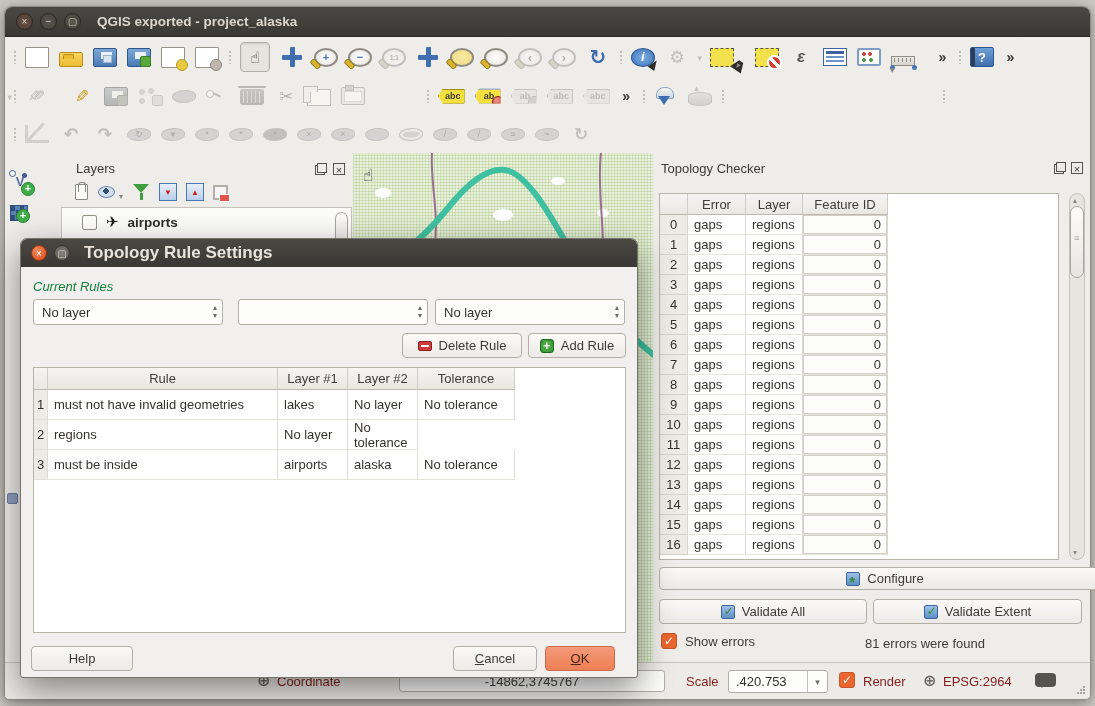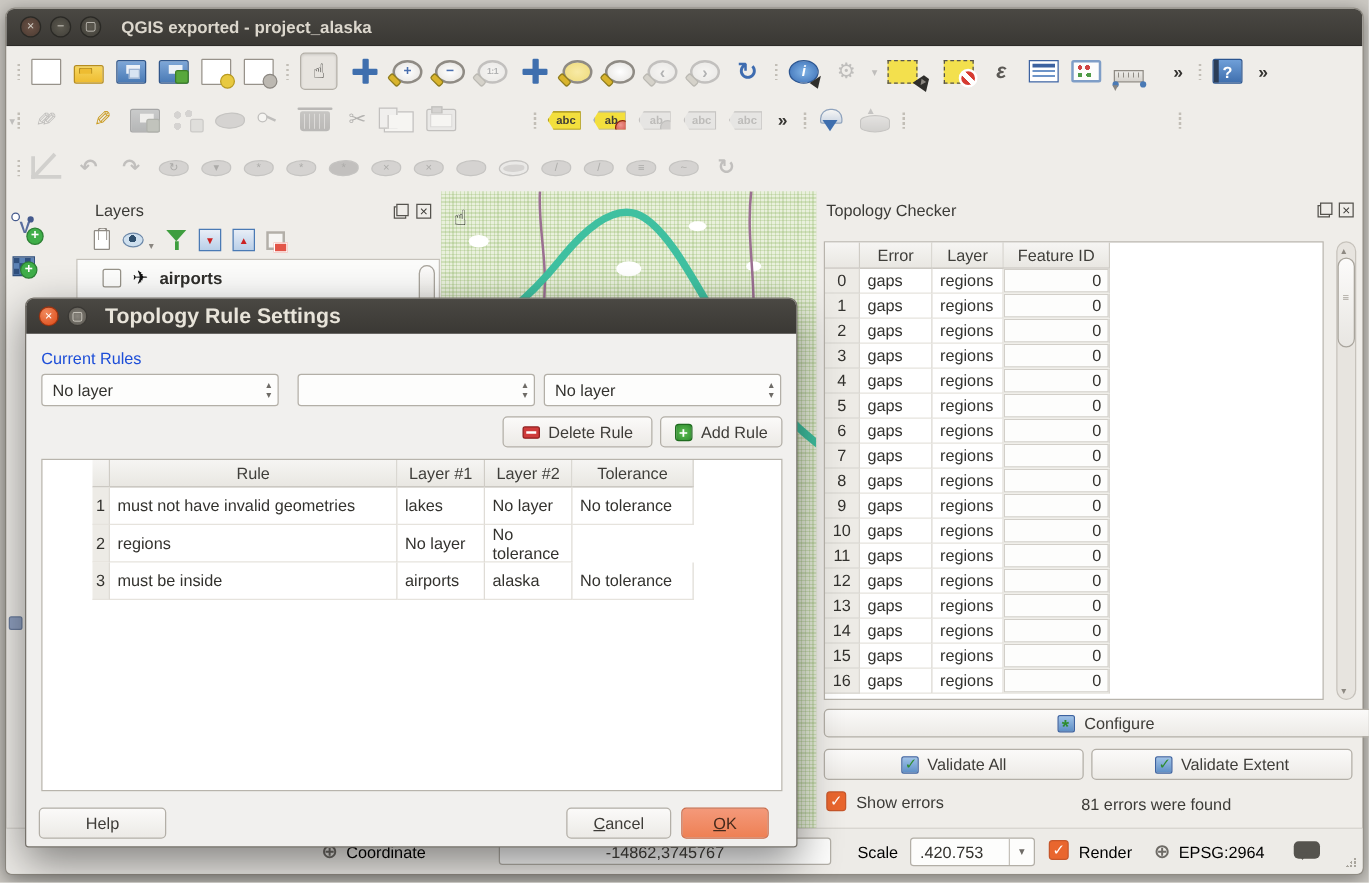--- a/index.html
+++ b/index.html
@@ -175,21 +175,21 @@
   #cfgbtn { position:absolute; left:6px; top:414px; width:452px; height:23px; }
   #vall  { position:absolute; left:6px;  top:446px; width:208px; height:25px; }
   #vext  { position:absolute; left:220px; top:446px; width:209px; height:25px; }
   .cb-or { width:16px; height:16px; background:#e9662e; border:1px solid #c7572b; border-radius:3px; color:#fff; font-size:12px; font-weight:bold;
            display:flex; align-items:center; justify-content:center; }
   #showerr { position:absolute; left:8px; top:480px; display:flex; align-items:center; gap:8px; }
   #errfound { position:absolute; left:212px; top:483px; color:#3c3b37; }
 
   
   #statusbar { position:absolute; left:0; right:0; bottom:0; height:37px; background:#edebe7; border-top:1px solid #c9c5bf; border-radius:0 0 5px 5px; z-index:10; }
-  #statusbar .lbl { position:absolute; top:11px; color:#000000; }
+  #statusbar .lbl { position:absolute; top:11px; color:#7f1d1d; }
   #coordbox { position:absolute; left:394px; top:7px; width:266px; height:22px; background:#fdfdfc; border:1px solid #b3afa7; border-radius:3px;
               display:flex; align-items:center; justify-content:center; color:#44423e; }
   #scalecombo { position:absolute; left:723px; top:7px; width:100px; height:23px; background:#fdfdfc; border:1px solid #b3afa7; border-radius:3px;
                 display:flex; align-items:center; }
   #scalecombo .val { padding-left:7px; flex:1; color:#33322e; }
   #scalecombo .seg { width:20px; height:100%; border-left:1px solid #c5c1ba; display:flex; align-items:center; justify-content:center; font-size:9px; color:#6e6b66; }
   #rendercb { position:absolute; left:834px; top:9px; }
   .crs { font-size:16px; color:#6e6b66; font-weight:bold; position:absolute; top:8px; }
   .bubble { position:absolute; left:1030px; top:10px; width:21px; height:14px; background:#55534e; border-radius:4px; }
   .bubble::after { content:""; position:absolute; left:3px; bottom:-5px; border:4px solid transparent; border-top:6px solid #55534e; }
@@ -197,31 +197,31 @@
               background:radial-gradient(circle 1px at 8px 2px,#a9a59d 95%,transparent),radial-gradient(circle 1px at 5px 5px,#a9a59d 95%,transparent),radial-gradient(circle 1px at 8px 5px,#a9a59d 95%,transparent),radial-gradient(circle 1px at 2px 8px,#a9a59d 95%,transparent),radial-gradient(circle 1px at 5px 8px,#a9a59d 95%,transparent),radial-gradient(circle 1px at 8px 8px,#a9a59d 95%,transparent); }
 
   
   #dlg { position:absolute; left:20px; top:238px; width:618px; height:440px; background:#f1f0ee; border:1px solid #76726b; border-radius:7px 7px 3px 3px;
          box-shadow:0 12px 34px rgba(0,0,0,.45); z-index:60; }
   #dlgtitle { height:28px; background:linear-gradient(#4a4843,#3a3834); border-radius:6px 6px 0 0; display:flex; align-items:center; }
   #dlgtitle .ttl { margin-left:14px; font-weight:bold; font-size:17px; color:#e8e4da; }
   .dbtn { width:16px; height:16px; border-radius:50%; margin-left:7px; display:flex; align-items:center; justify-content:center; font-size:10px; }
   .dclose { background:radial-gradient(circle at 35% 30%,#f08a5e,#dd4814); border:1px solid #9c3310; color:#fff; margin-left:10px; }
   .dmax { background:radial-gradient(#8a867e,#57544d); border:1px solid #3a3834; color:#d8d4cb; }
-  #dlg .sect { position:absolute; left:12px; top:40px; color:#1d4ed8; }
+  #dlg .sect { position:absolute; left:12px; top:40px; color:#15803d;font-style:italic; }
   .combo { position:absolute; top:60px; width:190px; height:26px; background:#fdfdfc; border:1px solid #b3afa7; border-radius:3px;
            display:flex; align-items:center; padding-left:8px; color:#33322e; }
   .combo .spin { position:absolute; right:5px; top:4px; display:flex; flex-direction:column; line-height:8px; font-size:8px; color:#6e6b66; }
   .dbtnrow { position:absolute; top:94px; height:25px; }
   .dicon { width:14px; height:10px; background:#cf3b3b; border:1px solid #8e1f1f; border-radius:2px; position:relative; flex:none; }
   .dicon::after { content:""; position:absolute; left:2px; top:3px; right:2px; height:2px; background:#fff; }
   .aicon { width:14px; height:14px; background:radial-gradient(#5fbf53,#2f8c2f); border:1px solid #1f6b1f; border-radius:3px; color:#fff; font-weight:bold;
            font-size:12px; line-height:12px; text-align:center; flex:none; }
   #rtable { position:absolute; left:12px; top:128px; width:593px; height:266px; background:#fff; border:1px solid #b8b4ac; overflow:hidden; }
-  .rhead,.rrow { display:grid; grid-template-columns:14px 230px 70px 70px 97px;margin-left:40px; }
+  .rhead,.rrow { display:grid; grid-template-columns:14px 230px 70px 70px 97px; }
   .rhead > div { height:22px; background:linear-gradient(#f6f5f3,#e9e7e2); border-right:1px solid #cfccc5; border-bottom:1px solid #bcb8b0;
                  display:flex; align-items:center; justify-content:center; color:#3f3e3a; }
   .rrow > div { height:30px; display:flex; align-items:center; padding:0 6px; border-right:1px solid #dfdcd6; border-bottom:1px solid #e6e3dd; color:#33322e; }
   .rrow .rn { justify-content:center; background:#edebe6; padding:0; }
   #dlg .foot { position:absolute; top:407px; height:25px; }
   .btn.ok { background:linear-gradient(#f4997a,#ee8054); border-color:#c96a48; color:#45291b; }
   .flu { display:block; text-align:center; line-height:23px; }
   .flu::first-letter { text-decoration:underline; }
 </style>
 </head>

